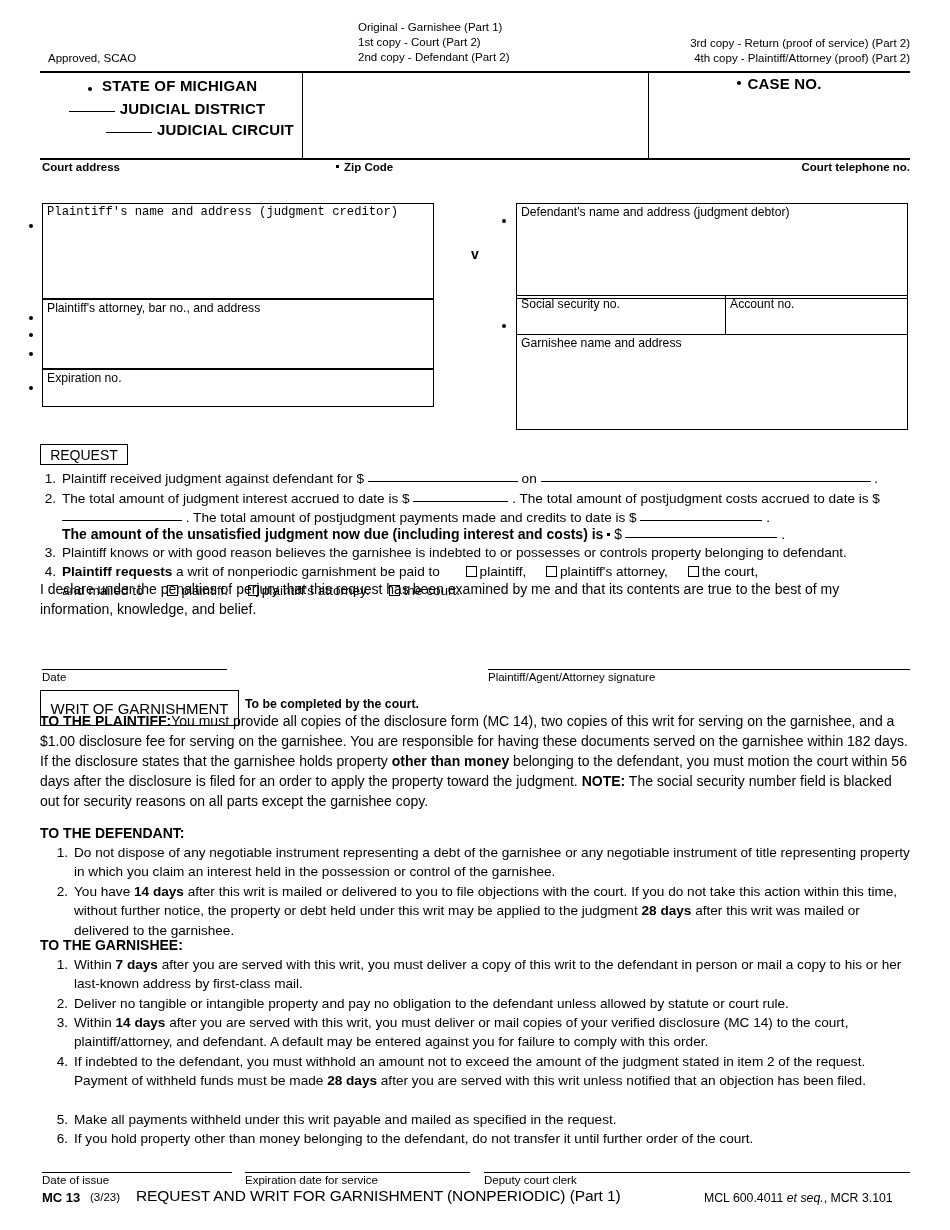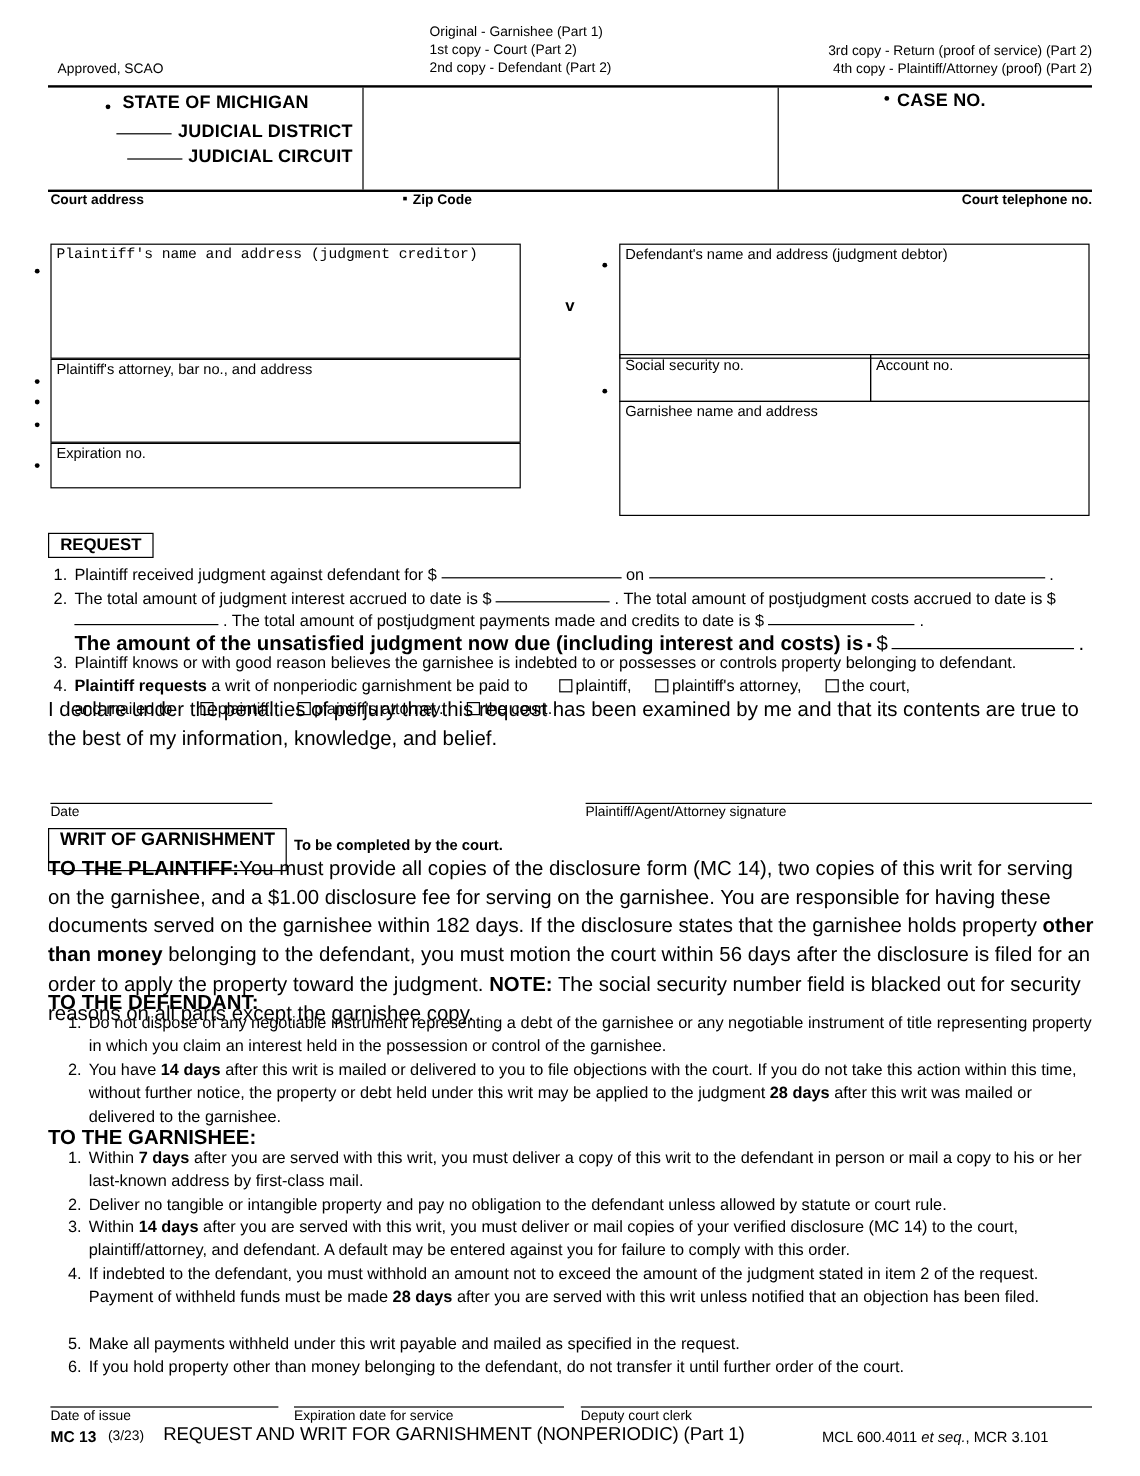--- a/index.html
+++ b/index.html
@@ -15,21 +15,21 @@
     position: relative;
     width: 950px;
     height: 1230px;
     background: #ffffff;
     overflow: hidden;
   }
 
   
   .abs { position: absolute; }
   .tiny { font-size: 11.5px; line-height: 1.25; }
-  .body-txt { font-size: 17px; line-height: 1.42; }
+  .body-txt { font-size: 14px; line-height: 1.42; }
   .b { font-weight: bold; }
   .center { text-align: center; }
   .right { text-align: right; }
 
   
   .copyline { font-size: 11.5px; line-height: 15px; white-space: nowrap; }
 
   
   .rule-thick { background: #000; height: 2px; }
   .rule-thin  { background: #000; height: 1px; }
@@ -77,23 +77,23 @@
     position: absolute;
     width: 3px; height: 3px;
     background: #000;
   }
 
   
   .boxlabel {
     position: absolute;
     border: 1.6px solid #000;
     box-sizing: border-box;
-    font-weight: bold;
+    font-weight: normal;
     display: flex;
-    align-items: flex-start;
+    align-items: center;
     justify-content: center;
     padding: 0 6px;
   }
 
   
   .numrow {
     position: absolute;
     display: flex;
     font-size: 13.6px;
     line-height: 1.42;
@@ -159,21 +159,21 @@
   <div class="abs right" style="right:40px; top:36px;">
     <div class="copyline">3rd copy - Return (proof of service) (Part 2)</div>
     <div class="copyline">4th copy - Plaintiff/Attorney (proof) (Part 2)</div>
   </div>
 
   <div class="abs rule-thick" style="left:40px; top:71px; width:870px;"></div>
 
   <div class="abs" style="left:40px; top:73px; width:262px; height:85px;">
     <div class="abs dot" style="left:48px; top:14px;"></div>
     <div class="abs hdr-left" style="left:62px; top:4px;">STATE OF MICHIGAN</div>
-    <div class="abs hdr-left right" style="left:0px; top:27px; width:254px;">
+    <div class="abs hdr-left right" style="left:0px; top:27px; width:254px;text-align:center;">
       <span class="fill-ul"></span><span>JUDICIAL DISTRICT</span>
     </div>
     <div class="abs hdr-left right" style="left:0px; top:48px; width:254px;">
       <span class="fill-ul"></span><span>JUDICIAL CIRCUIT</span>
     </div>
   </div>
 
   <div class="abs rule-thin" style="left:302px; top:73px; width:1px; height:85px;"></div>
   <div class="abs rule-thin" style="left:648px; top:73px; width:1px; height:85px;"></div>
 
@@ -343,17 +343,17 @@
 
   <div class="sigline" style="left:245px; top:1172px; width:225px;"></div>
   <div class="sigcap" style="left:245px; top:1174px;">Expiration date for service</div>
 
   <div class="sigline" style="left:484px; top:1172px; width:426px;"></div>
   <div class="sigcap" style="left:484px; top:1174px;">Deputy court clerk</div>
 
   <div class="abs footer-code" style="left:42px; top:1190px;">MC 13</div>
   <div class="abs" style="left:90px; top:1191px; font-size:11.5px;">(3/23)</div>
   <div class="abs footer-title" style="left:136px; top:1187px;">REQUEST AND WRIT FOR GARNISHMENT (NONPERIODIC) (Part 1)</div>
-  <div class="abs footer-cite" style="left:685px; top:1191px;">
+  <div class="abs footer-cite" style="left:704px; top:1191px;">
     <span>MCL 600.4011</span> <span style="font-style:italic;">et seq.</span><span>, MCR 3.101</span>
   </div>
 
 </div>
 
 </body></html>

